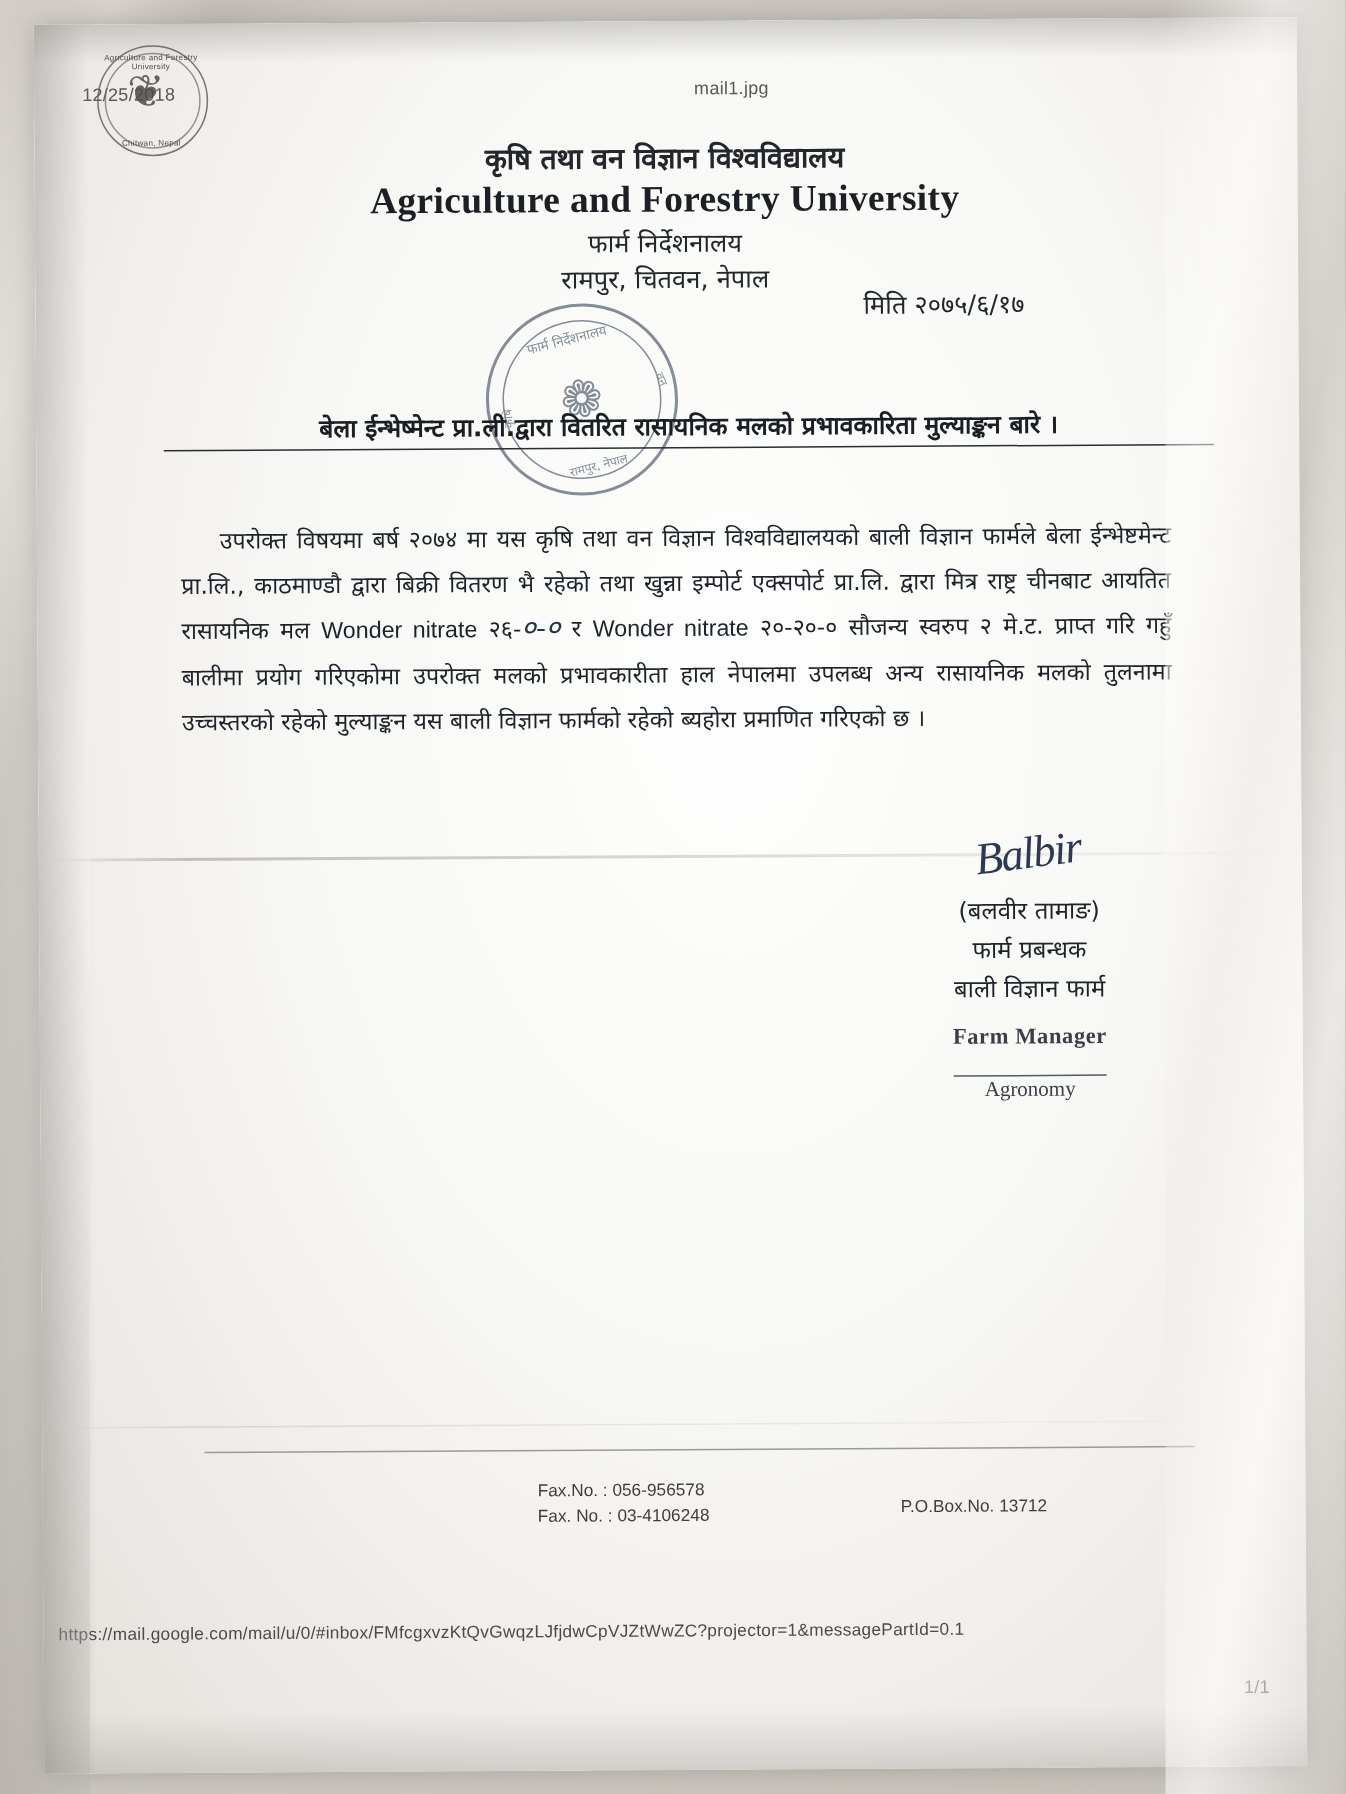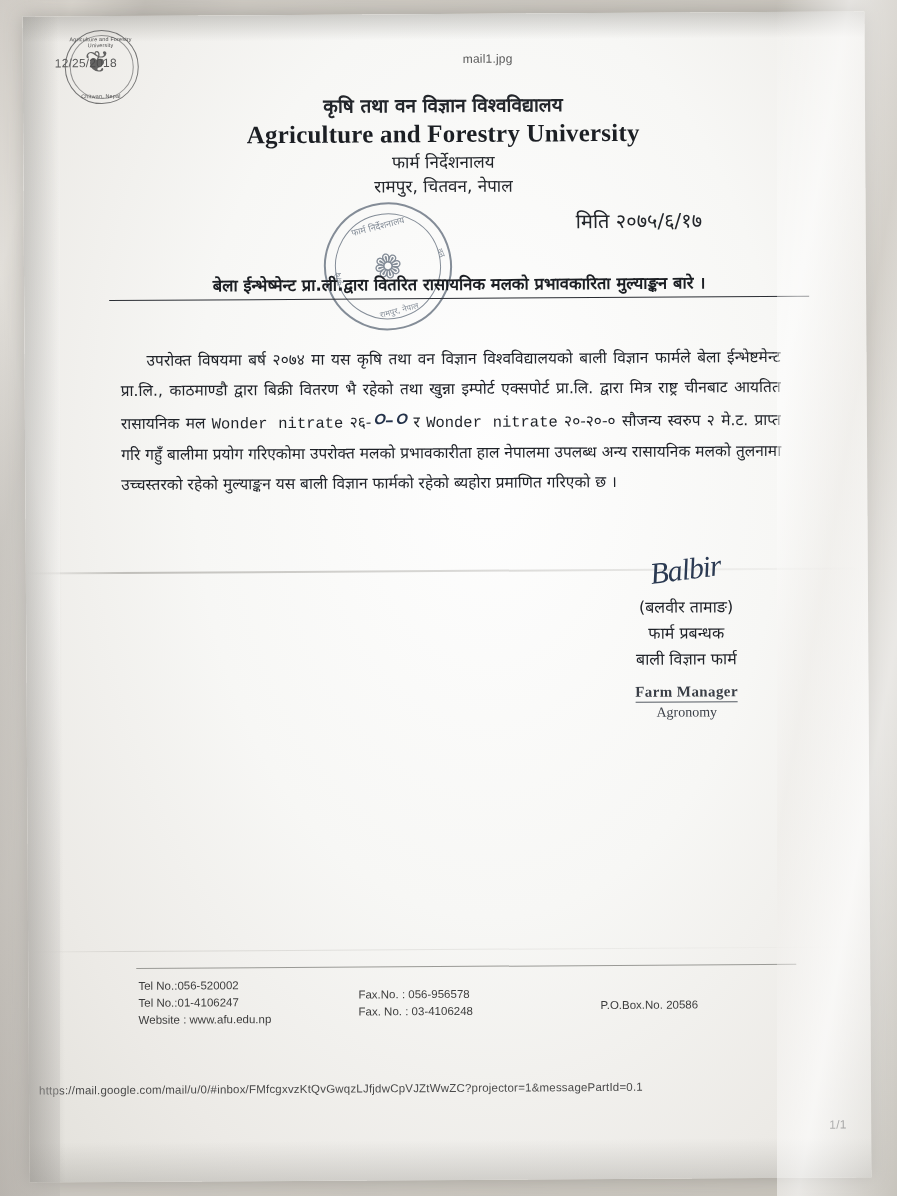--- a/index.html
+++ b/index.html
@@ -193,23 +193,23 @@
   #stamp .s-left, #stamp .s-right {
     position:absolute; top:50%; font-family:"DejaVu Sans", sans-serif;
     font-size:8px; color:#3c4a5c;
   }
   #stamp .s-left { left: 6px; transform: translateY(-50%) rotate(-80deg); }
   #stamp .s-right { right: 4px; transform: translateY(-50%) rotate(80deg); }
 
   #date-line {
     position: absolute;
     left: 552px;
-    top: 194px;
-    font-family: "DejaVu Sans", sans-serif;
-    font-size: 20px;
+    top: 178px;
+    font-family: "DejaVu Sans", sans-serif;
+    font-size: 17px;
     color: #23262b;
   }
 
   
   #subject {
     position: absolute;
     left: 85px;
     top: 258px;
     width: 700px;
     text-align: center;
@@ -227,25 +227,25 @@
     left: 96px;
     top: 330px;
     width: 660px;
     font-family: "DejaVu Sans", sans-serif;
     font-size: 15.5px;
     line-height: 30px;
     color: #1f2228;
     text-align: justify;
   }
   #body-text p { margin: 0; text-indent: 26px; }
-  .latin { font-family: Liberation Mono, monospace; margin-top: 36px; }
+  .latin { font-family: Liberation Sans, sans-serif; margin-top: 36px; }
   .handwrite-num {
     font-family: "Liberation Serif", serif;
     color: #24324a;
-    font-size: 26px;
+    font-size: 19px;
     font-style: italic;
   }
 
   
   #sign-block {
     position: absolute;
     left: 540px;
     top: 540px;
     width: 240px;
     text-align: center;
@@ -270,21 +270,21 @@
     text-align: center;
   }
   #rubber-en .r1 {
     font-family: "Liberation Serif", serif;
     font-size: 15px;
     font-weight: 700;
     color: #3a3f47;
     letter-spacing: .4px;
     border-bottom: 1.2px solid #555b63;
     display: inline-block;
-    padding-bottom: 1px;
+    padding-bottom: 16px;
   }
   #rubber-en .r2 {
     font-family: "Liberation Serif", serif;
     font-size: 14px;
     color: #3a3f47;
     margin-top: 2px;
   }
 
   
   #footer-rule {
@@ -361,31 +361,26 @@
       <div class="sign-np">(बलवीर तामाङ)</div>
       <div class="sign-np">फार्म प्रबन्धक</div>
       <div class="sign-np">बाली विज्ञान फार्म</div>
       <div id="rubber-en">
         <div class="r1">Farm Manager</div>
         <div class="r2">Agronomy</div>
       </div>
     </div>
 
     <div id="footer-rule"></div>
-    <div class="foot-col" id="foot-left">
-      <div>Tel No.:056-520002</div>
-      <div>Tel No.:01-4106247</div>
-      <div>Website : www.afu.edu.np</div>
-    </div>
     <div class="foot-col" id="foot-mid">
       <div>Fax.No. : 056-956578</div>
       <div>Fax. No. : 03-4106248</div>
     </div>
     <div class="foot-col" id="foot-right">
-      <div>P.O.Box.No. 20586</div>
+      <div>P.O.Box.No. 13712</div>
     </div>
 
     <div class="print-meta" id="print-url">https://mail.google.com/mail/u/0/#inbox/FMfcgxvzKtQvGwqzLJfjdwCpVJZtWwZC?projector=1&amp;messagePartId=0.1</div>
     <div class="print-meta" id="print-page">1/1</div>
 
   </div>
 
   <div id="sleeve-glare"></div>
   <div id="sleeve-glare2"></div>
 </div>

